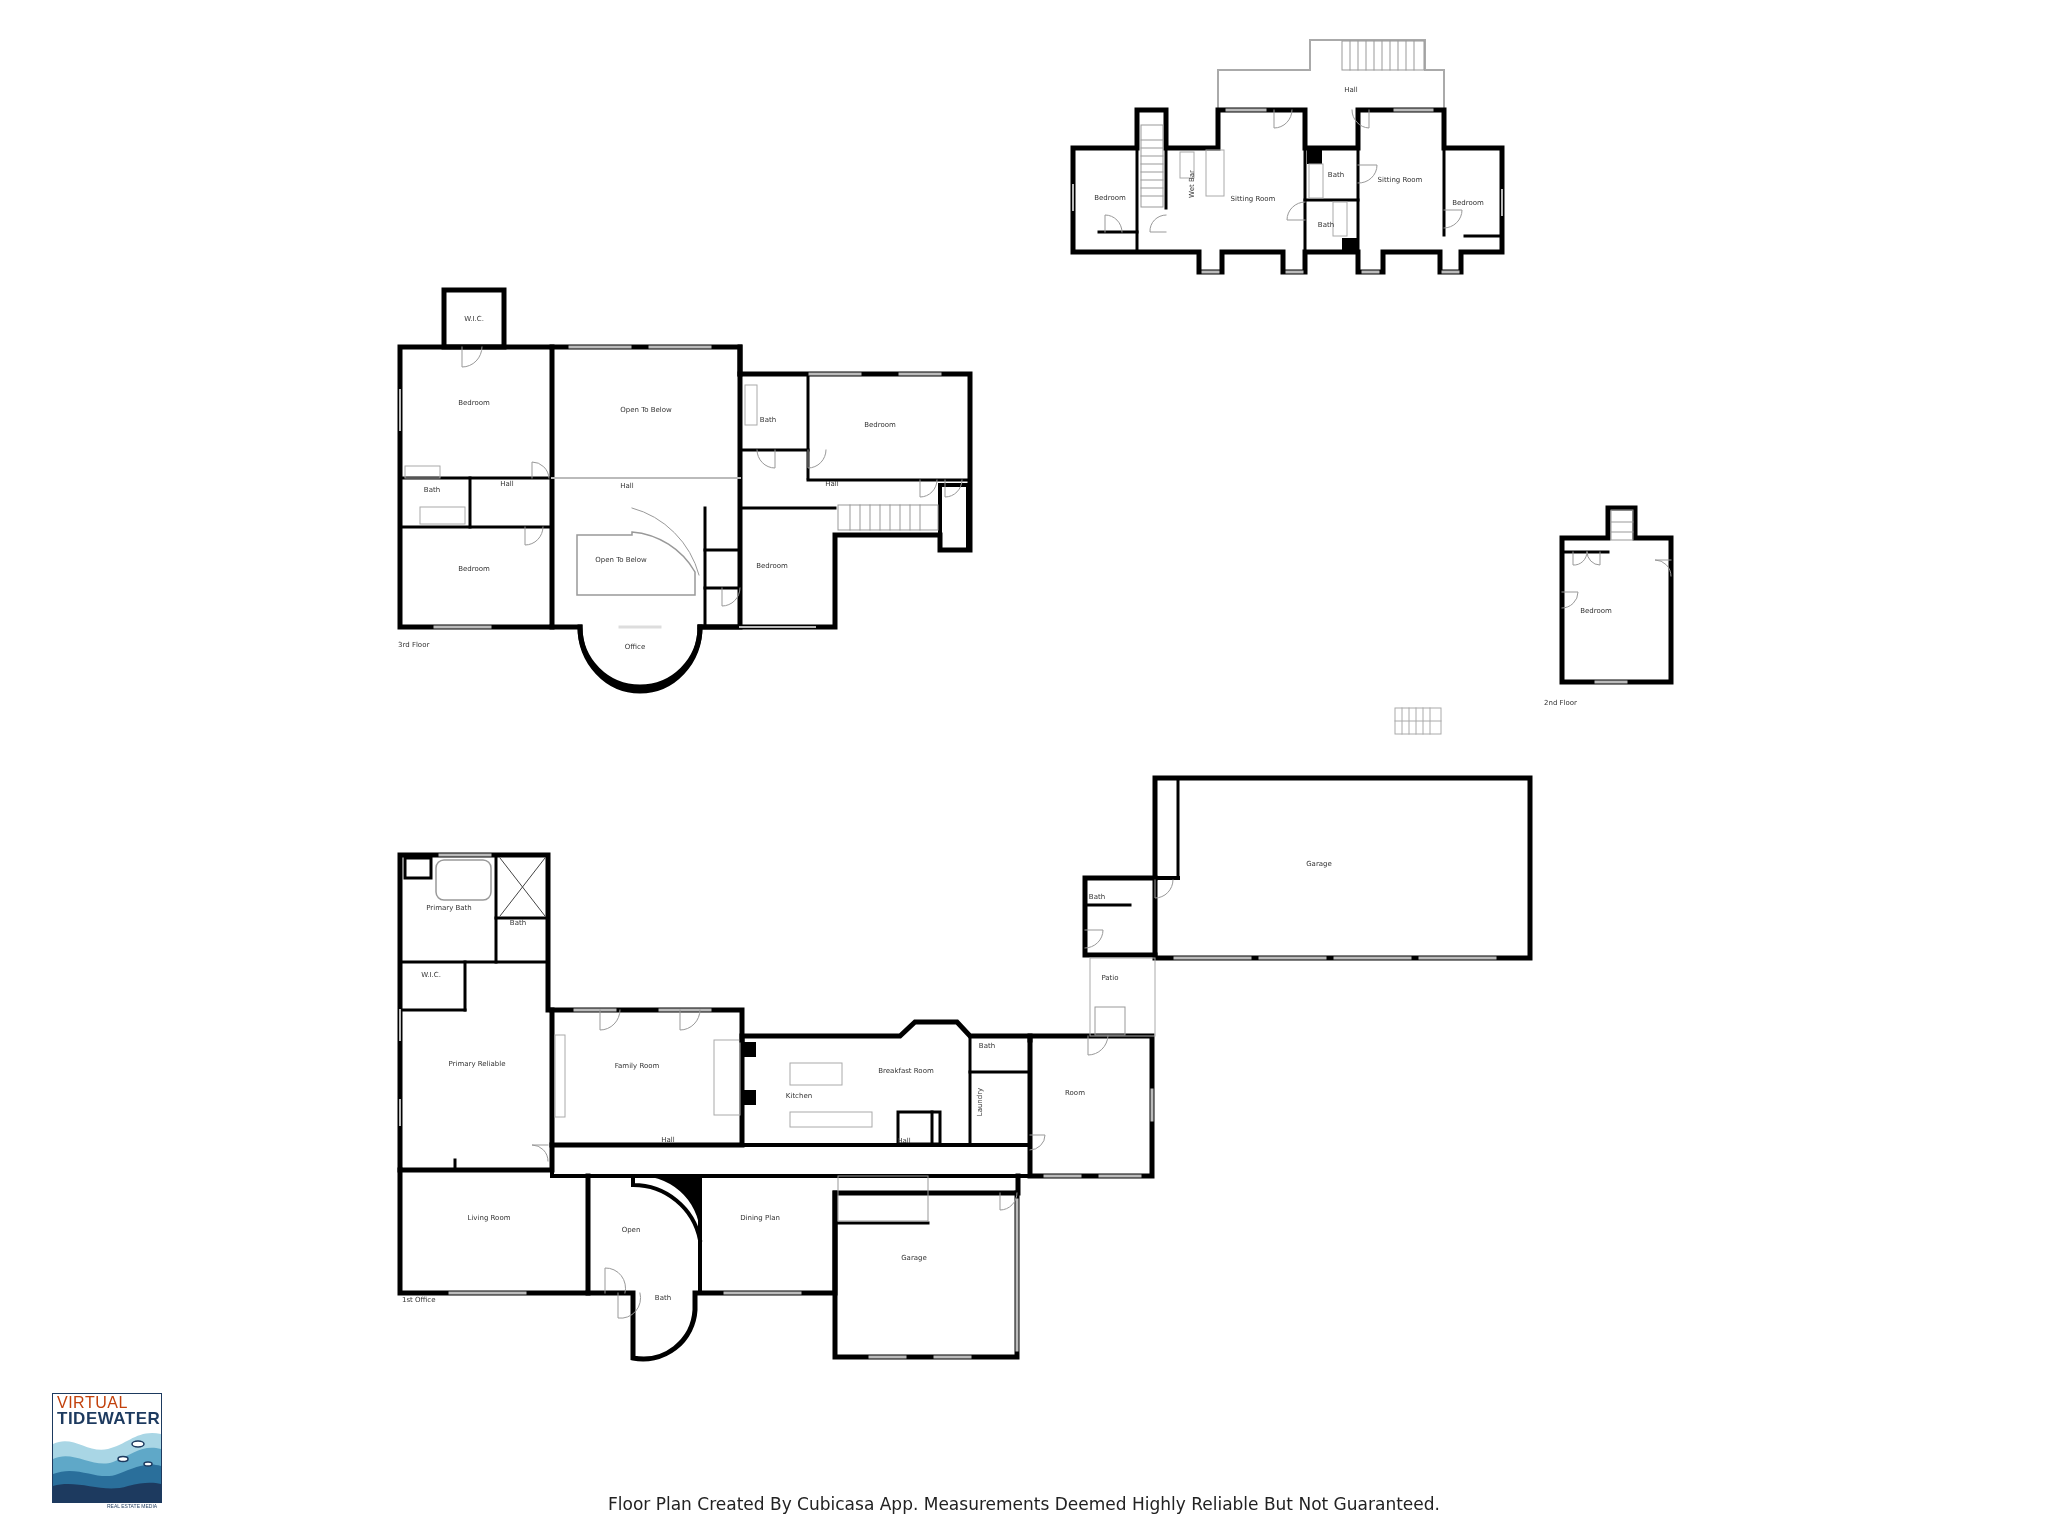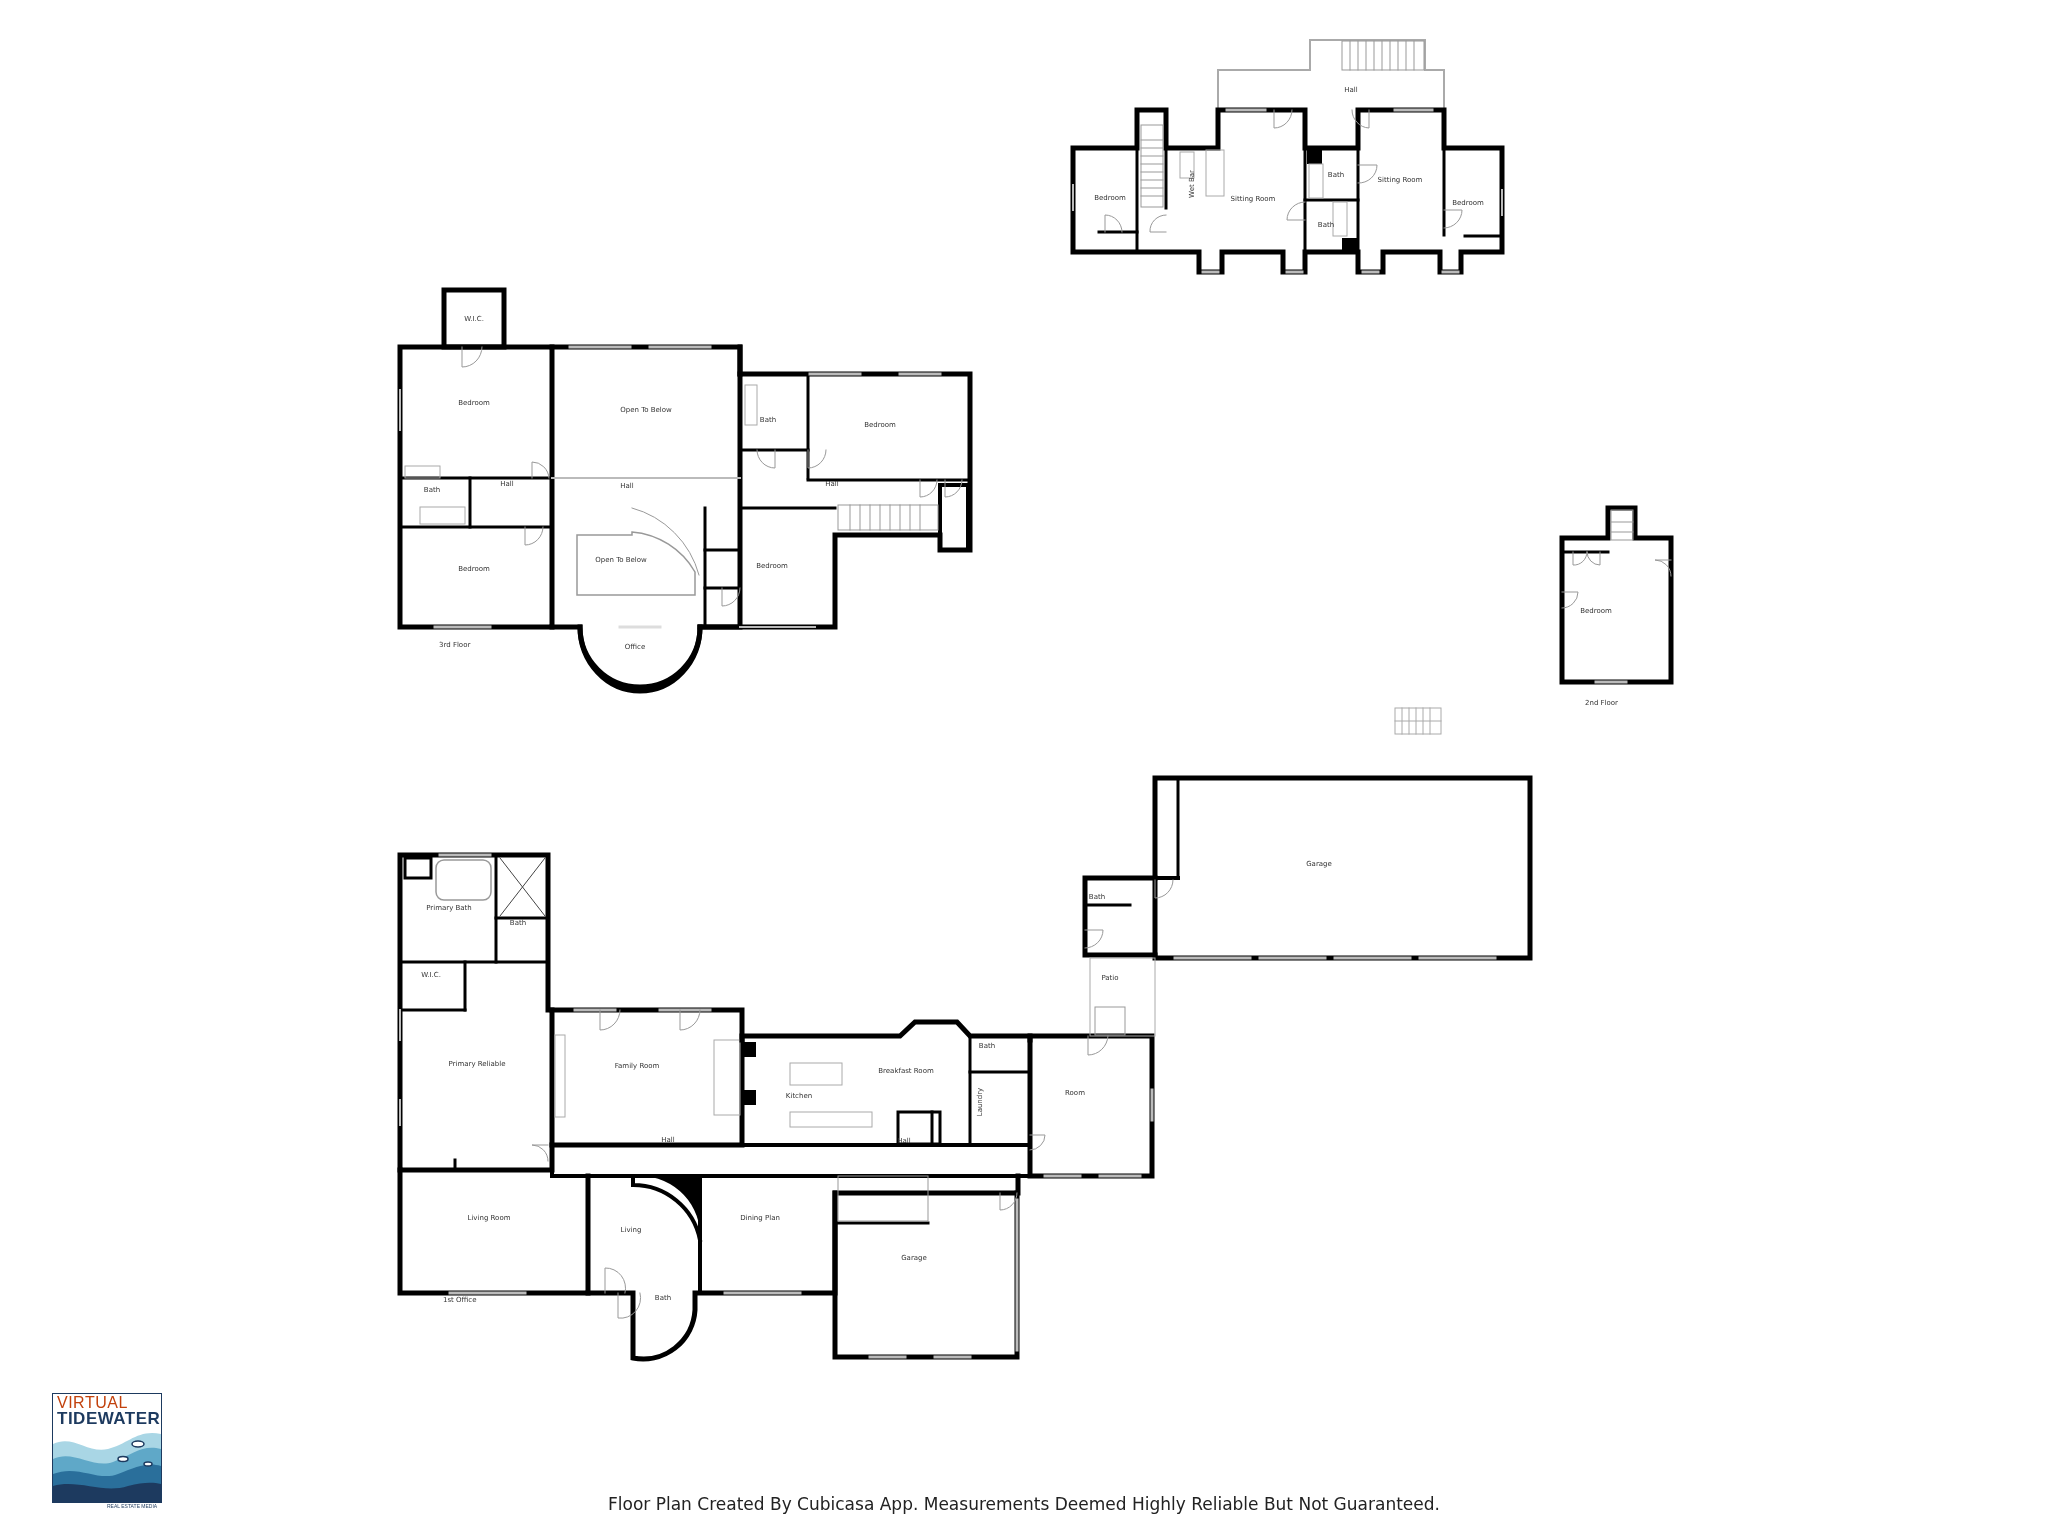--- a/index.html
+++ b/index.html
@@ -2,21 +2,21 @@
 <html><head>
 <meta charset="utf-8">
 <style>
   html, body { margin: 0; padding: 0; background: #ffffff; }
   body { width: 2048px; height: 1536px; position: relative; overflow: hidden;
          font-family: "Liberation Sans", "DejaVu Sans", sans-serif; }
   #plan { position: absolute; left: 0; top: 0; width: 2048px; height: 1536px; }
   .lbl { position: absolute; font-size: 7px; color: #333; white-space: nowrap;
          transform: translate(-50%, -50%); font-family: "DejaVu Sans", sans-serif; }
   .vlbl { transform: translate(-50%, -50%) rotate(-90deg); }
-  .floor-lbl { position: absolute; font-size: 7px; color: #333; font-family: "DejaVu Sans", sans-serif; margin-left: 41px; }
+  .floor-lbl { position: absolute; font-size: 7px; color: #333; font-family: "DejaVu Sans", sans-serif; }
   .footer { position: absolute; left: 0; width: 2048px; top: 1494px; text-align: center;
             font-size: 17px; color: #222; font-family: "DejaVu Sans", sans-serif; }
   .logo { position: absolute; left: 52px; top: 1393px; width: 110px; height: 132px; }
   .logo .box { position: absolute; left: 0; top: 0; width: 108px; height: 108px; border: 1px solid #1d3a5f; overflow: hidden; background: #fff; }
   .logo .t1 { position: absolute; left: 4px; top: 0px; font-size: 16px; color: #c2410c; letter-spacing: 0.5px; }
   .logo .t2 { position: absolute; left: 4px; top: 15px; font-size: 17px; color: #1d3a5f; font-weight: bold; letter-spacing: 0.5px; }
   .logo .t3 { position: absolute; left: 55px; top: 110px; font-size: 5px; color: #1d3a5f; }
   .logo svg { position: absolute; left: 0; top: 30px; }
 </style>
 </head>
@@ -317,21 +317,21 @@
 <div class="lbl" style="left:477px;top:1064px">Primary Reliable</div>
 <div class="lbl" style="left:637px;top:1066px">Family Room</div>
 <div class="lbl" style="left:799px;top:1096px">Kitchen</div>
 <div class="lbl" style="left:906px;top:1071px">Breakfast Room</div>
 <div class="lbl" style="left:987px;top:1046px">Bath</div>
 <div class="lbl vlbl" style="left:980px;top:1102px">Laundry</div>
 <div class="lbl" style="left:1075px;top:1093px">Room</div>
 <div class="lbl" style="left:668px;top:1140px">Hall</div>
 <div class="lbl" style="left:904px;top:1141px">Hall</div>
 <div class="lbl" style="left:489px;top:1218px">Living Room</div>
-<div class="lbl" style="left:631px;top:1230px">Living</div>
+<div class="lbl" style="left:631px;top:1230px">Open</div>
 <div class="lbl" style="left:760px;top:1218px">Dining Plan</div>
 <div class="lbl" style="left:663px;top:1298px">Bath</div>
 <div class="lbl" style="left:914px;top:1258px">Garage</div>
 <div class="lbl" style="left:1319px;top:864px">Garage</div>
 <div class="lbl" style="left:1097px;top:897px">Bath</div>
 <div class="lbl" style="left:1110px;top:978px">Patio</div>
 <div class="floor-lbl" style="left:402px;top:1296px">1st Office</div>
 
 <div class="logo">
   <div class="box">

